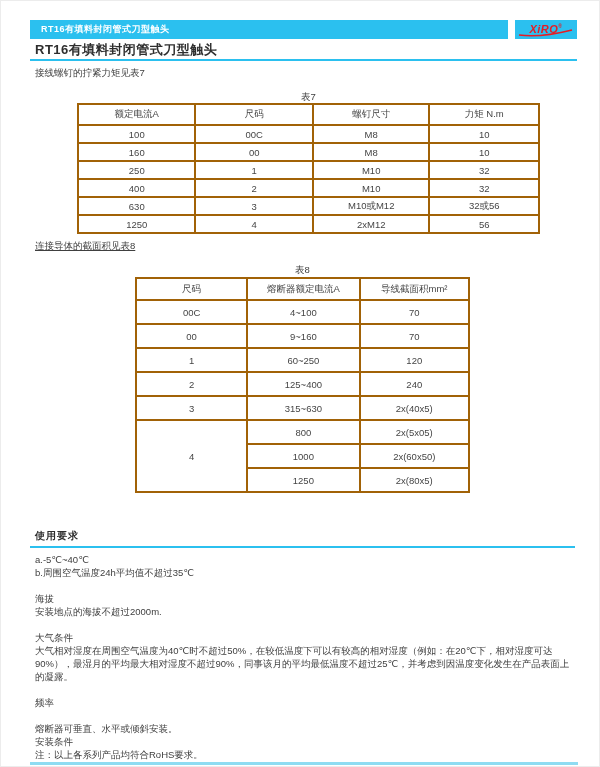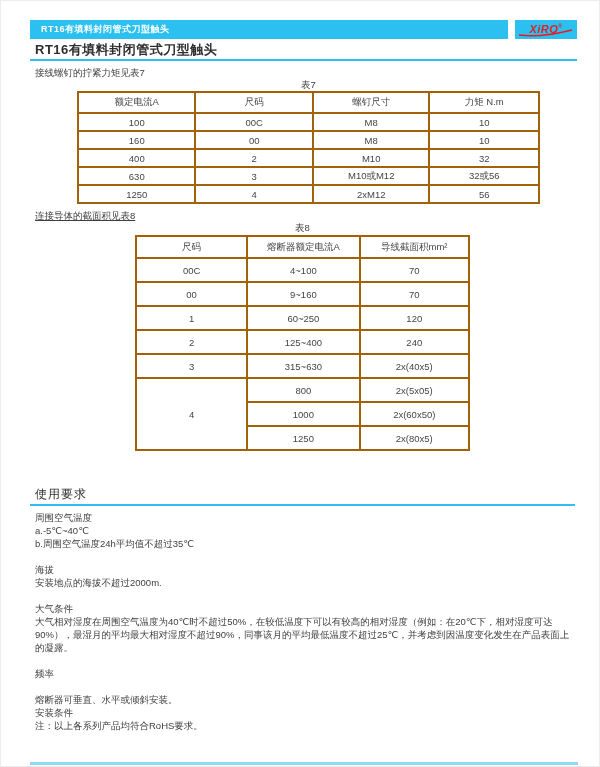--- a/index.html
+++ b/index.html
@@ -32,21 +32,21 @@
   .logo-swoosh{position:absolute;left:3px;bottom:2px;z-index:0;}
   
   .doc-title{
     margin:3px 0 0 35px;
     font-size:13px;font-weight:bold;color:#2e2e2e;
     line-height:15px;letter-spacing:.5px;
   }
   .title-rule{margin:2px 0 0 30px;width:547px;height:2px;background:var(--cyan);}
   
   .intro{margin:6px 0 0 35px;font-size:9.5px;line-height:12px;color:#404040;}
-  .tcaption{font-size:9.5px;line-height:12px;text-align:center;color:#404040;margin-top:0;}
+  .tcaption{font-size:9.5px;line-height:12px;text-align:center;color:#404040;margin-top:12px;}
   .cap7{width:463px;margin-left:77px;}
   .cap8{width:335px;margin-left:135px;}
   
   table{border-collapse:collapse;font-size:9.5px;color:#454545;}
   th,td{border:2px solid #a16207;text-align:center;font-weight:normal;padding:0 2px;}
   .t7{margin-left:77px;width:463px;}
   .t7 th{height:19px;}
   .t7 td{height:16px;}
   .t7 col:nth-child(1){width:118px;}
   .t7 col:nth-child(2){width:118px;}
@@ -55,21 +55,21 @@
   .t8{margin-left:135px;width:335px;margin-top:1px;}
   .t8 th{height:20px;}
   .t8 td{height:22px;}
   .t8 col:nth-child(1){width:112px;}
   .t8 col:nth-child(2){width:113px;}
   .t8 col:nth-child(3){width:110px;}
   .mt12{margin-top:6px;text-decoration:underline;}
   
   .usage-head{
     margin:36px 0 0 35px;
-    font-size:12px;font-weight:normal;color:#2e2e2e;line-height:14px;letter-spacing:1px;
+    font-size:10px;font-weight:bold;color:#2e2e2e;line-height:14px;letter-spacing:1px;
   }
   .usage-rule{margin:3px 0 0 30px;width:545px;height:2px;background:var(--cyan);}
   .sections{margin:5px 35px 0 35px;width:537px;}
   .sec{margin-bottom:13px;}
   .sec div{font-size:9.5px;line-height:13px;color:#404040;}
   
   .footer-bar{position:absolute;left:30px;bottom:2px;width:548px;height:3px;background:var(--cyanlight);}
 </style>
 </head>
 <body>
@@ -116,20 +116,26 @@
           <td>M8</td>
           <td>10</td>
         </tr>
         <tr>
           <td>160</td>
           <td>00</td>
           <td>M8</td>
           <td>10</td>
         </tr>
         <tr>
+          <td>250</td>
+          <td>1</td>
+          <td>M10</td>
+          <td>32</td>
+        </tr>
+        <tr>
           <td>400</td>
           <td>2</td>
           <td>M10</td>
           <td>32</td>
         </tr>
         <tr>
           <td>630</td>
           <td>3</td>
           <td>M10或M12</td>
           <td>32或56</td>
@@ -199,21 +205,20 @@
           <td>2x(80x5)</td>
         </tr>
       </tbody>
     </table>
 
   <div class="usage-head">使用要求</div>
   <div class="usage-rule"></div>
 
   <div class="sections">
       <div class="sec">
-        <div>周围空气温度</div>
         <div>a.-5℃~40℃</div>
         <div>b.周围空气温度24h平均值不超过35℃</div>
       </div>
       <div class="sec">
         <div>海拔</div>
         <div>安装地点的海拔不超过2000m.</div>
       </div>
       <div class="sec">
         <div>大气条件</div>
         <div>大气相对湿度在周围空气温度为40℃时不超过50%，在较低温度下可以有较高的相对湿度（例如：在20℃下，相对湿度可达90%），最湿月的平均最大相对湿度不超过90%，同事该月的平均最低温度不超过25℃，并考虑到因温度变化发生在产品表面上的凝露。</div>

